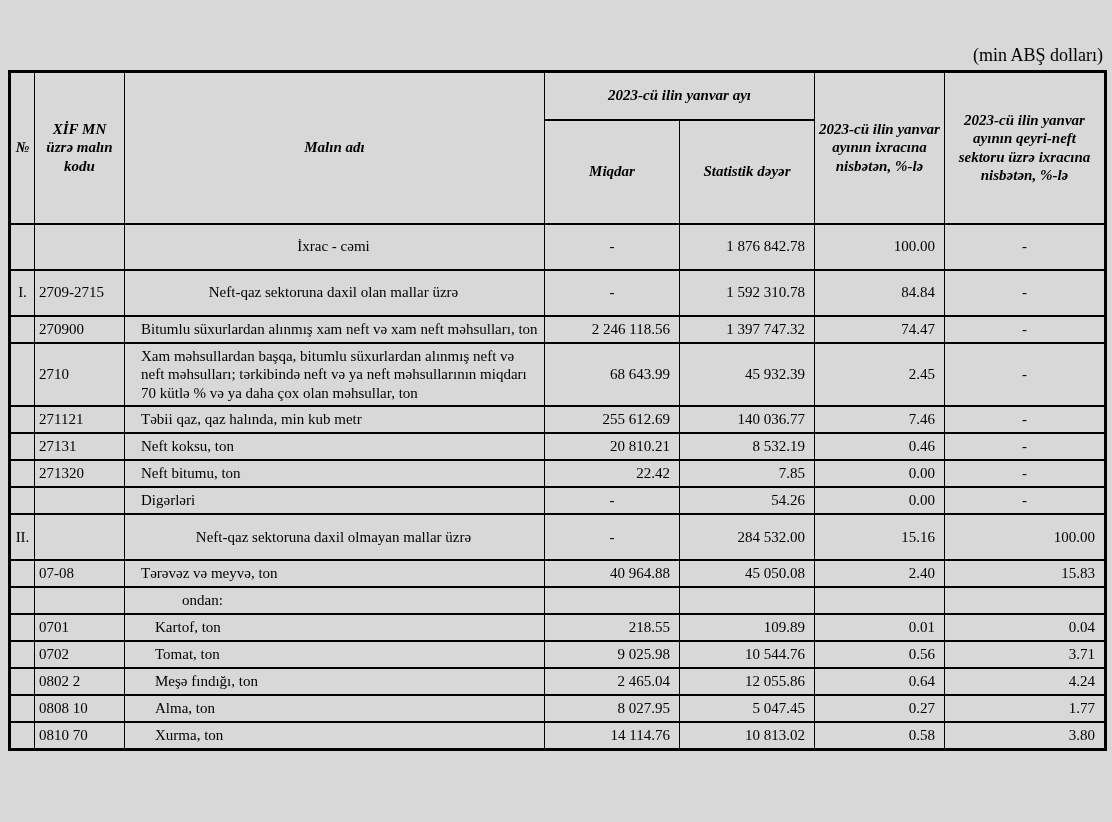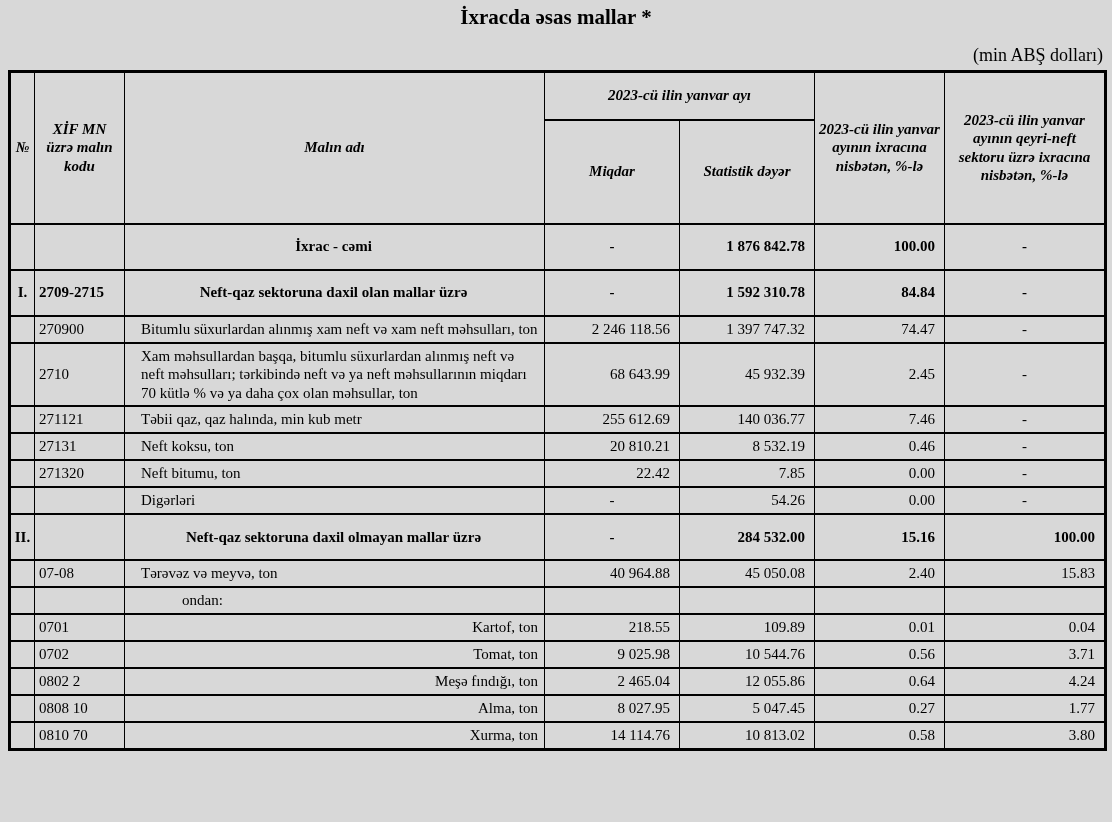--- a/index.html
+++ b/index.html
@@ -29,35 +29,34 @@
     font-size:15px; line-height:1.24;
     padding:3px 4px;
     vertical-align:middle;
     overflow:hidden;
   }
   th { font-weight:bold; text-align:center;font-style:italic; }
   thead tr.hrow1 { height:48px; }
   thead tr.hrow2 { height:104px; }
   tbody tr { height:27px; }
   tbody tr.tall { height:46px; }
-  tbody tr.bold td { font-weight:bold;margin-top:29px; }
+  tbody tr.bold td { font-weight:normal;margin-top:29px; }
   td.c-no   { text-align:center; padding:3px 2px; }
   td.c-code { text-align:left; padding-left:4px; }
   td.c-name { text-align:left; padding-left:16px; padding-right:6px; }
   td.c-name.center { text-align:center; padding-left:4px; }
-  td.c-name.ind1 { padding-left:30px;text-align:right; }
+  td.c-name.ind1 { padding-left:30px; }
   td.c-name.ind2 { padding-left:57px; }
   td.num  { text-align:right; padding-right:9px; }
   td.dash { text-align:center; }
 </style>
 </head>
 <body>
 
 <div class="page">
-  <div class="title">İxracda əsas mallar *</div>
   <div class="unit-note">(min ABŞ dolları)</div>
 
   <table class="main">
     <colgroup>
       <col style="width:25px">
       <col style="width:90px">
       <col style="width:420px">
       <col style="width:135px">
       <col style="width:135px">
       <col style="width:130px">

